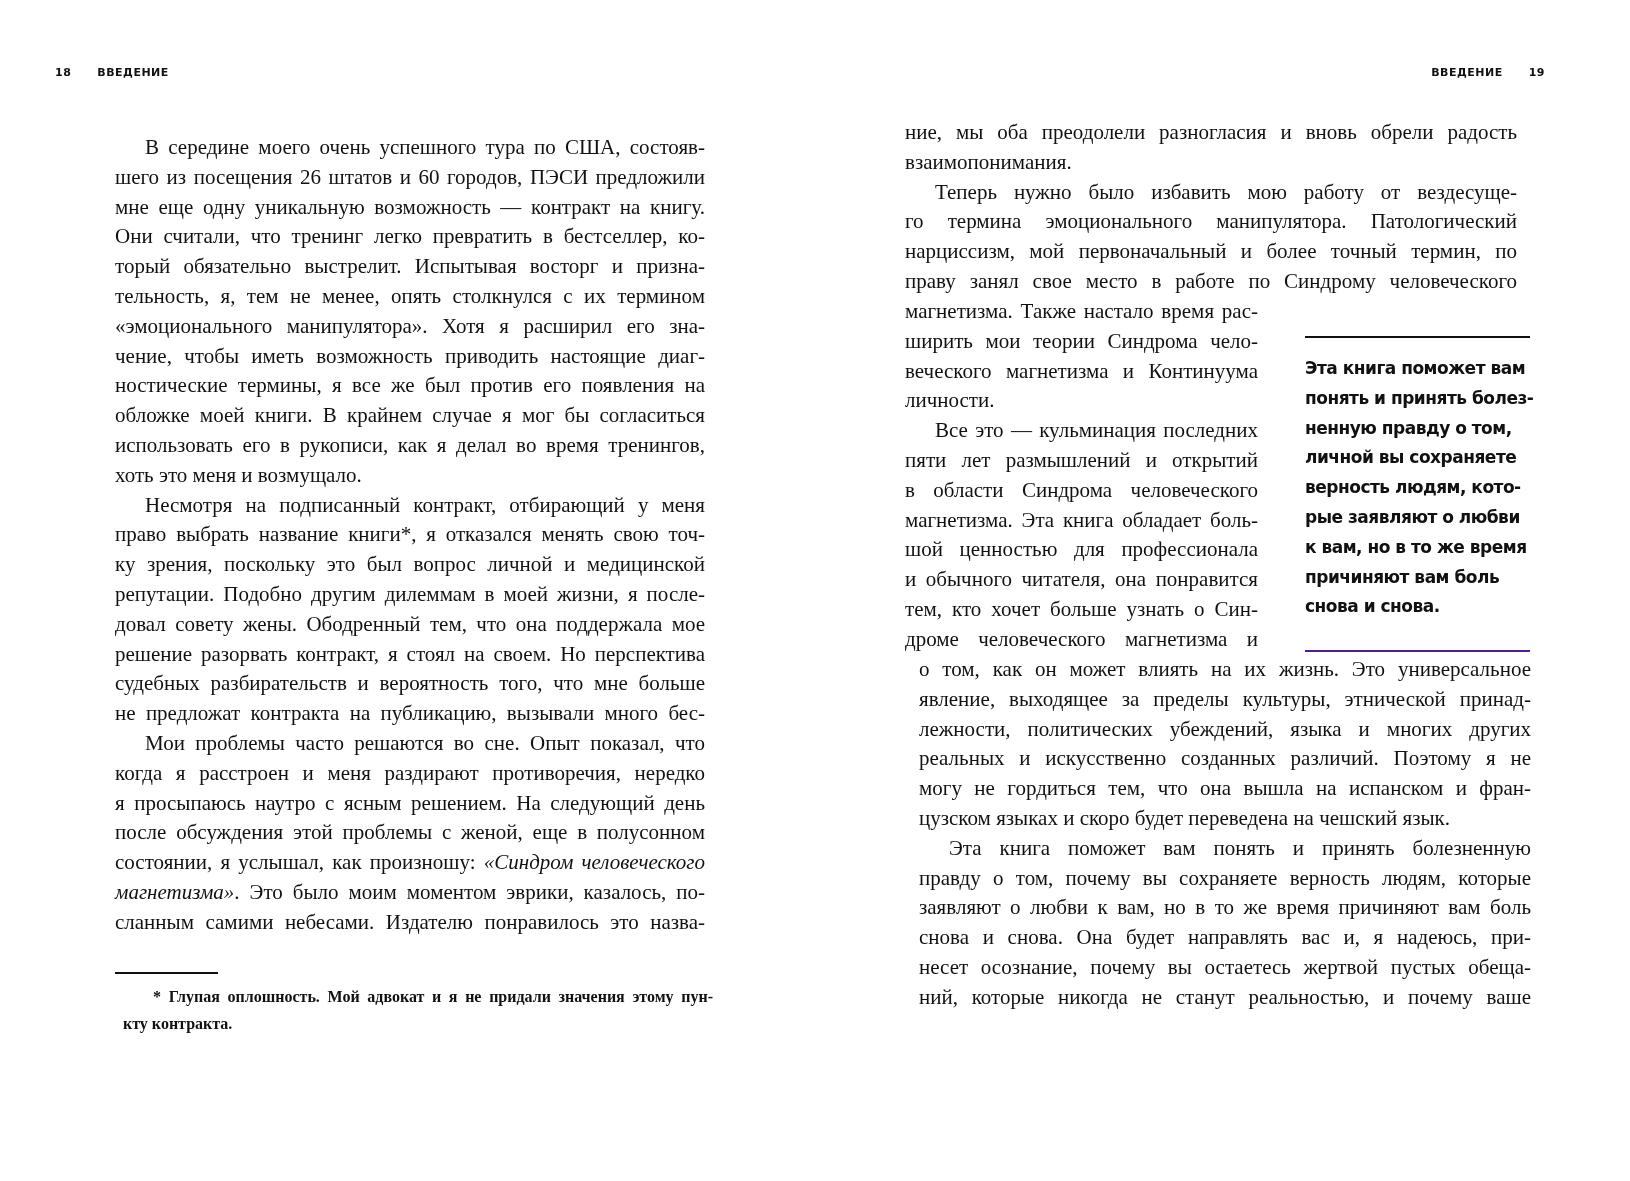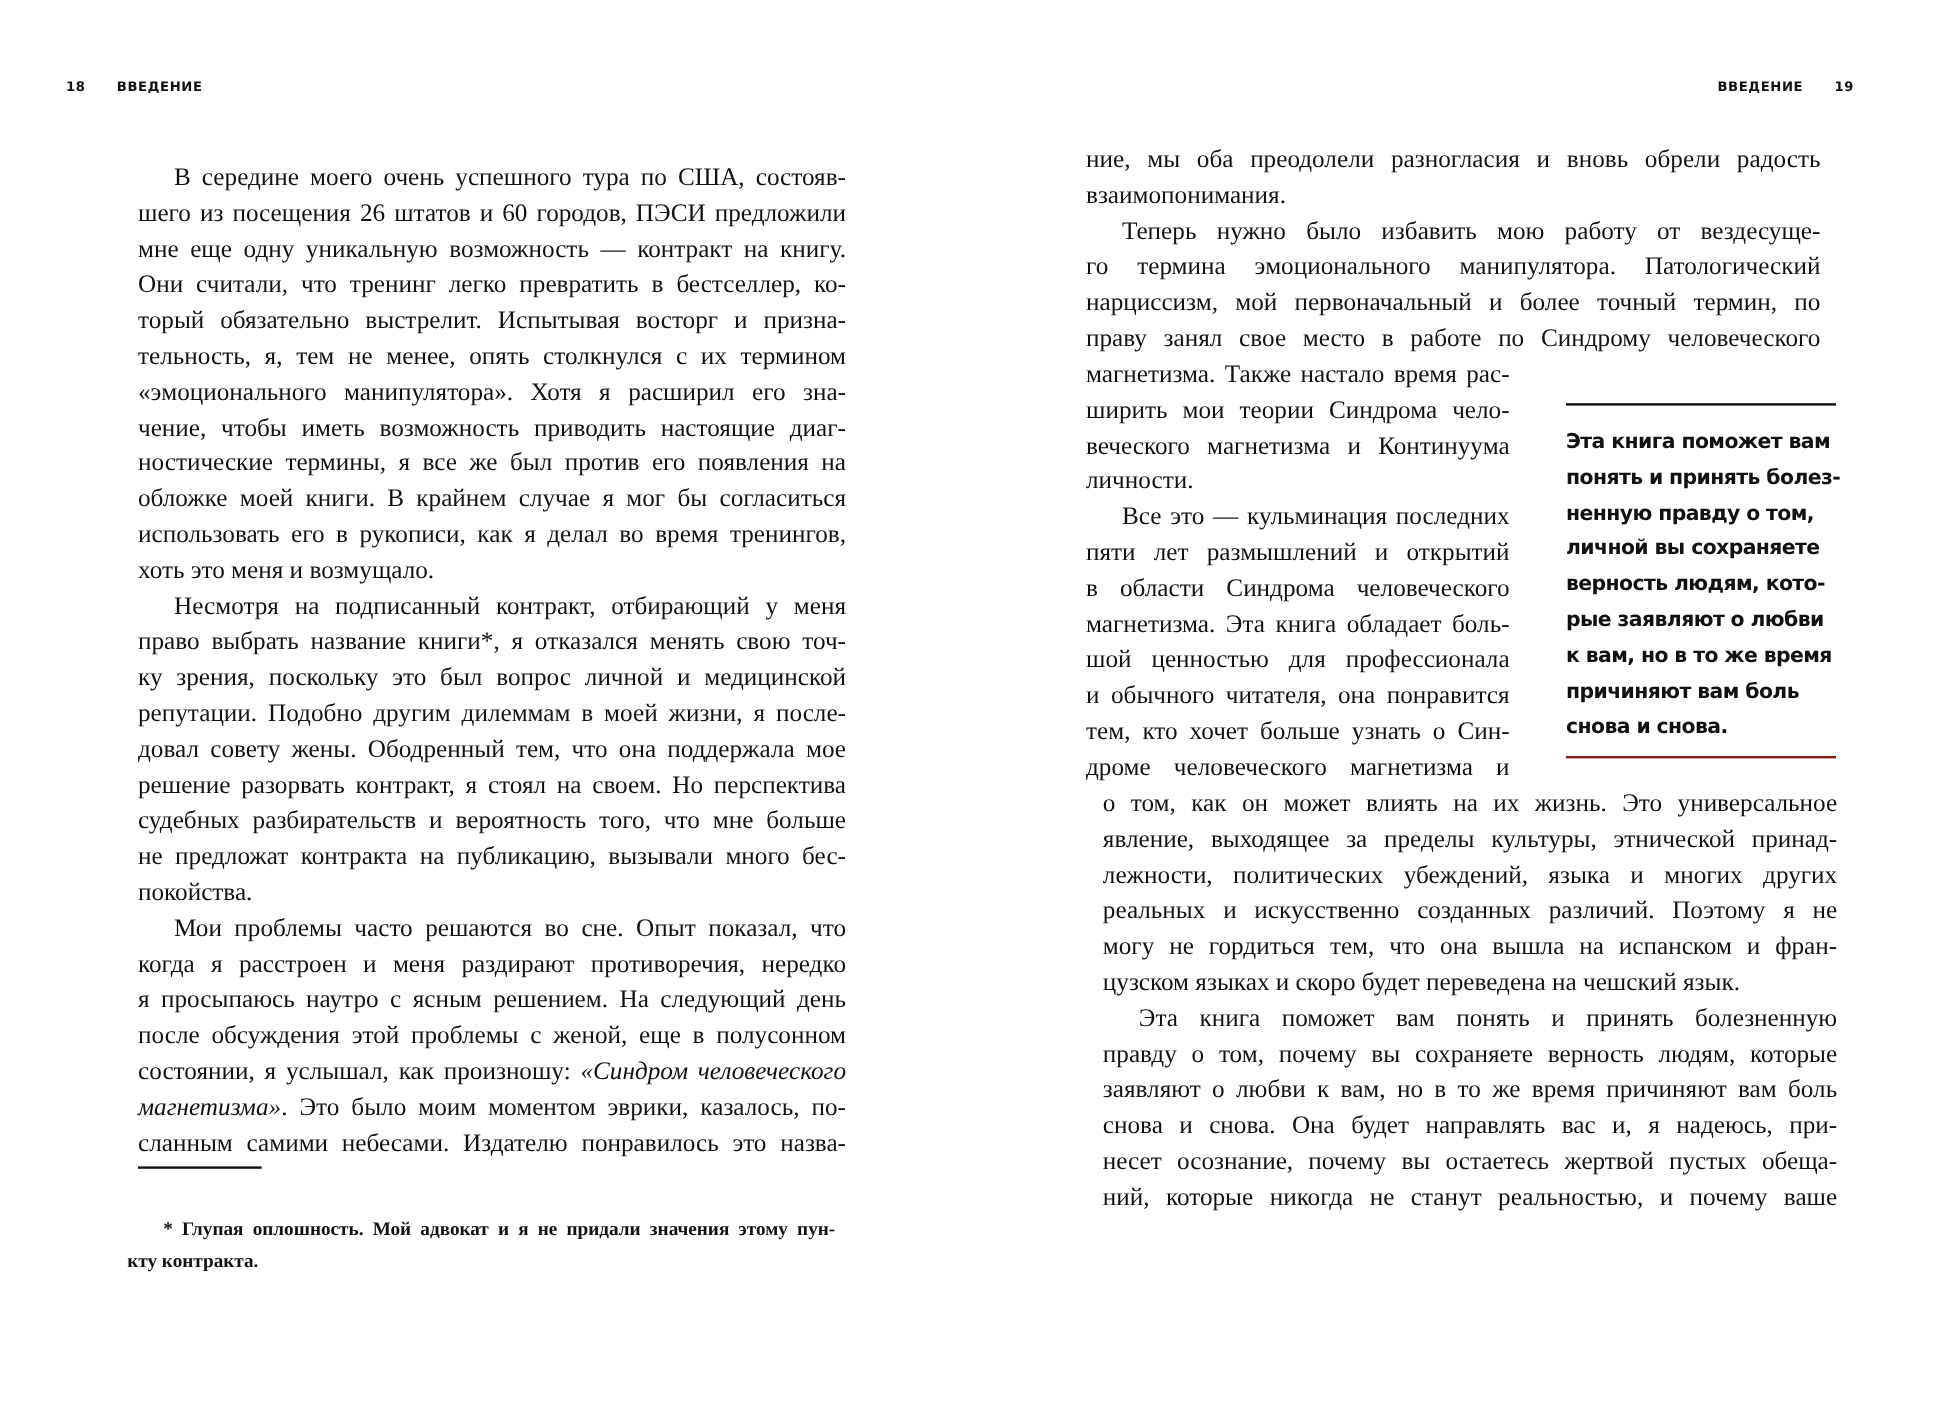--- a/index.html
+++ b/index.html
@@ -25,30 +25,30 @@
     .text .line { display: block; height: 29.8px; white-space: nowrap; text-align-last: justify; }
     .text .line.last { text-align-last: left; }
     .text .line.indent { padding-left: 30px; }
     .left-text { left: 115px; top: 133px; width: 590px; }
     .right-text-top { left: 90px; top: 118px; width: 612px; }
     .right-text-narrow { left: 90px; top: 297px; width: 353px; }
     .right-text-bottom { left: 104px; top: 655px; width: 612px; }
     em { font-style: italic; }
     .footnote-rule { position: absolute; left: 115px; top: 972px; width: 103px; border-top: 2px solid #111; }
     .footnote {
-      position: absolute; left: 106px; top: 983px; width: 590px;
-      font-family: "Liberation Serif", serif; font-size: 16px; line-height: 27px; font-weight: bold; color: #111; margin-top: 28px;
+      position: absolute; left: 123px; top: 983px; width: 590px;
+      font-family: "Liberation Serif", serif; font-size: 16px; line-height: 27px; font-weight: bold; color: #111;
     }
     .footnote .line { display: block; white-space: nowrap; text-align: justify; text-align-last: justify; }
     .footnote .line.last { text-align-last: left; }
     .footnote .line.indent { padding-left: 30px; }
     .pull-quote {
       position: absolute; left: 490px; top: 336px; width: 225px;
-      border-top: 2px solid #111; border-bottom: 2px solid #7f1d1d;
-      padding: 16px 0 8px 0;
+      border-top: 2px solid #111; border-bottom: 2px solid #4c1d95;
+      padding: 16px 0 28px 0;
     }
     .pull-quote .pq-line {
       display: block; white-space: nowrap;
       font-family: "DejaVu Sans", sans-serif; font-weight: bold; font-size: 17px; line-height: 29.8px;
       color: #111; letter-spacing: -0.5px;
     }
   </style>
 </head>
 <body>
 
@@ -70,21 +70,20 @@
       <span class="line">использовать его в рукописи, как я делал во время тренингов,</span>
       <span class="line last">хоть это меня и возмущало.</span>
       <span class="line indent">Несмотря на подписанный контракт, отбирающий у меня</span>
       <span class="line">право выбрать название книги*, я отказался менять свою точ-</span>
       <span class="line">ку зрения, поскольку это был вопрос личной и медицинской</span>
       <span class="line">репутации. Подобно другим дилеммам в моей жизни, я после-</span>
       <span class="line">довал совету жены. Ободренный тем, что она поддержала мое</span>
       <span class="line">решение разорвать контракт, я стоял на своем. Но перспектива</span>
       <span class="line">судебных разбирательств и вероятность того, что мне больше</span>
       <span class="line">не предложат контракта на публикацию, вызывали много бес-</span>
-      <span class="line last">покойства.</span>
       <span class="line indent">Мои проблемы часто решаются во сне. Опыт показал, что</span>
       <span class="line">когда я расстроен и меня раздирают противоречия, нередко</span>
       <span class="line">я просыпаюсь наутро с ясным решением. На следующий день</span>
       <span class="line">после обсуждения этой проблемы с женой, еще в полусонном</span>
       <span class="line">состоянии, я услышал, как произношу: <em>«Синдром человеческого</em></span>
       <span class="line"><em>магнетизма»</em>. Это было моим моментом эврики, казалось, по-</span>
       <span class="line">сланным самими небесами. Издателю понравилось это назва-</span>
     </div>
   <div class="footnote-rule"></div>
   <div class="footnote" id="footnote">

